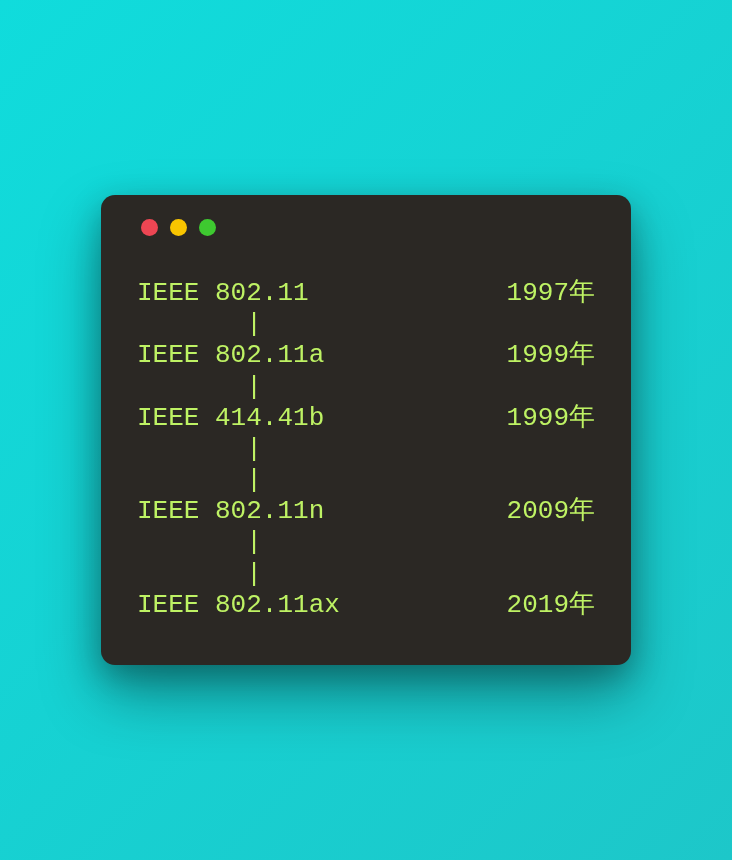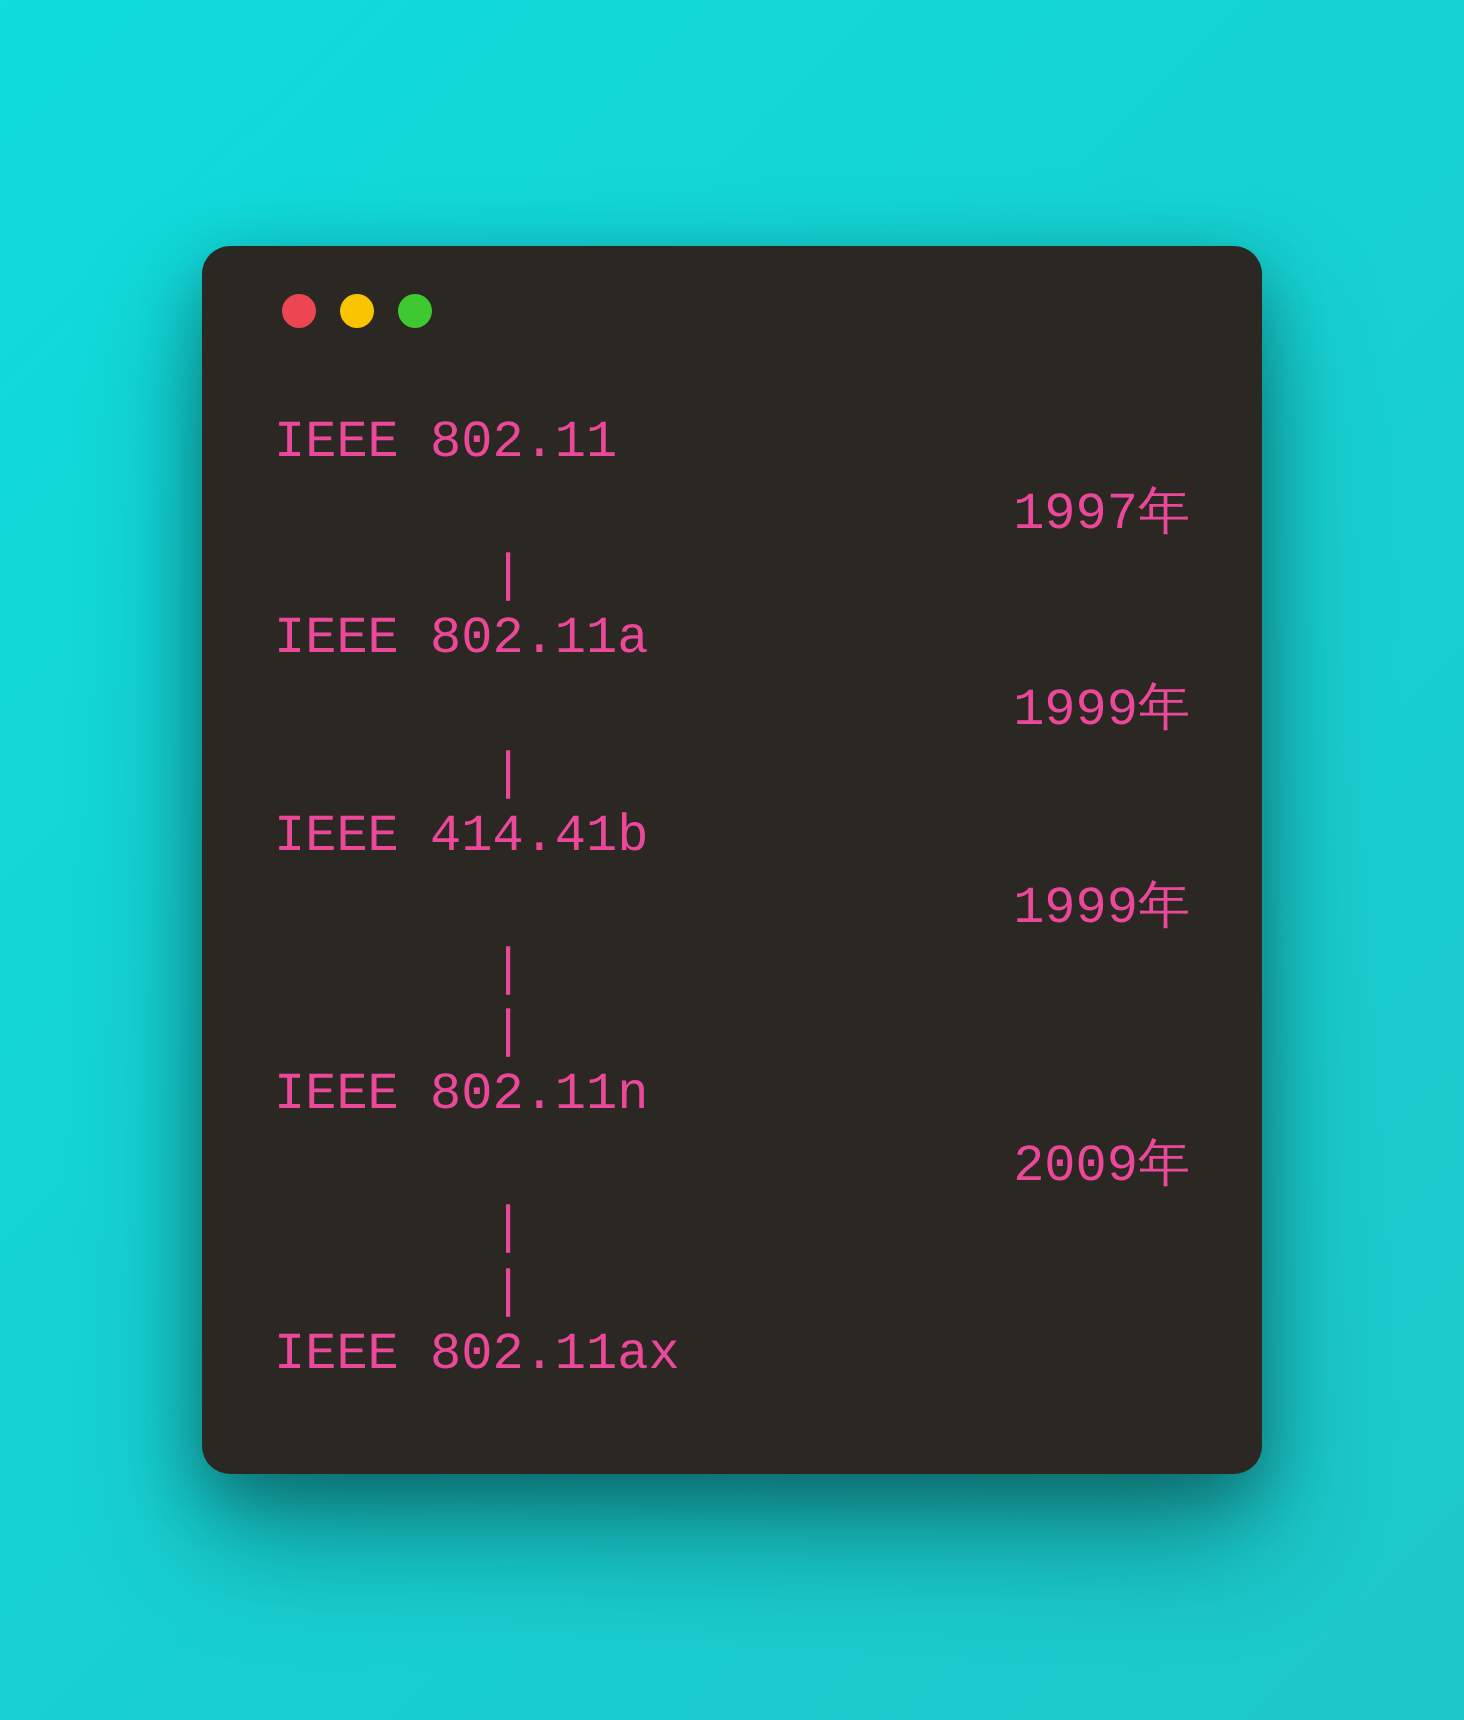--- a/index.html
+++ b/index.html
@@ -27,35 +27,35 @@
     }
     .traffic-light {
       width: 17px;
       height: 17px;
       border-radius: 50%;
     }
     .close-btn { background: #ed4653; }
     .minimize-btn { background: #f9c500; }
     .maximize-btn { background: #3ec930; }
     .content {
-      color: #ec4899;
+      color: #bef264;
       font-size: 26px;
       line-height: 1.2;
     }
     .row {
       display: flex;
       justify-content: space-between;
       white-space: pre;
     }
     .connector {
       white-space: pre;
       padding-left: 0;
     }
     .name { white-space: pre; }
-    .year { white-space: pre; margin-top: 36px; }
+    .year { white-space: pre; }
   </style>
 </head>
 <body>
 
 <div class="window">
   <div class="traffic-lights">
     <div class="traffic-light close-btn"></div>
     <div class="traffic-light minimize-btn"></div>
     <div class="traffic-light maximize-btn"></div>
   </div>
@@ -77,15 +77,16 @@
     <div class="connector">       |</div>
     <div class="connector">       |</div>
     <div class="row">
       <span class="name">IEEE 802.11n</span>
       <span class="year">2009年</span>
     </div>
     <div class="connector">       |</div>
     <div class="connector">       |</div>
     <div class="row">
       <span class="name">IEEE 802.11ax</span>
+      <span class="year">2019年</span>
     </div>
   </div>
 </div>
 
 </body></html>

